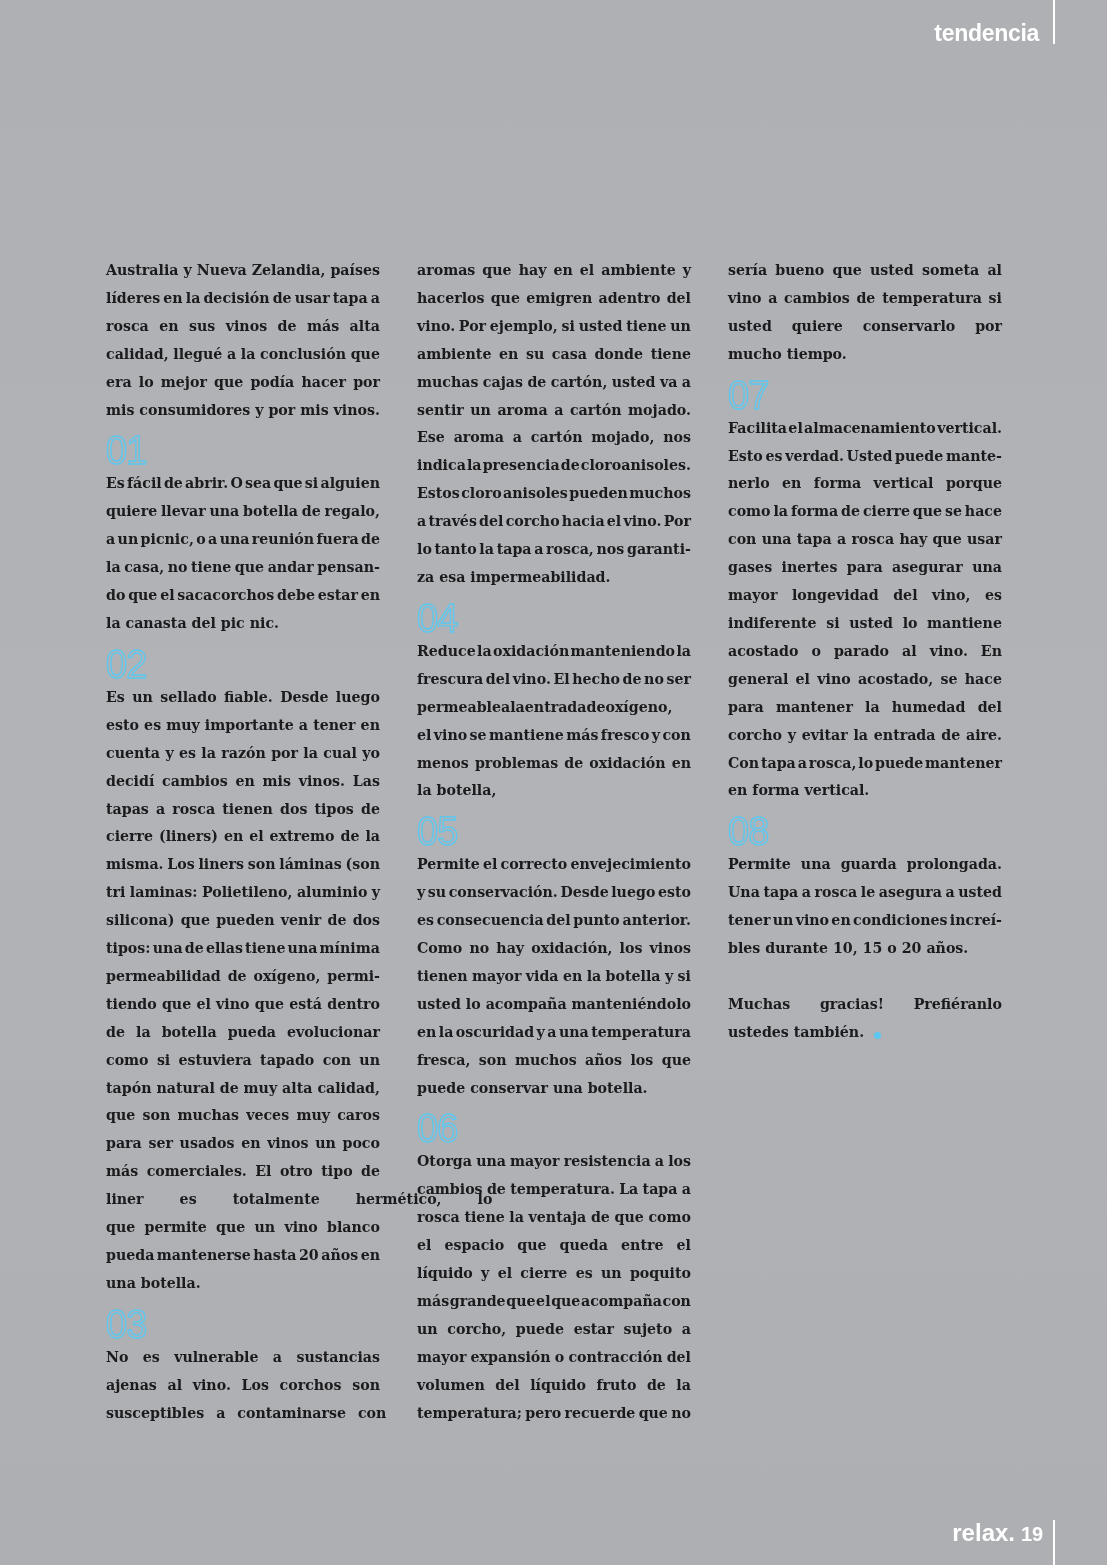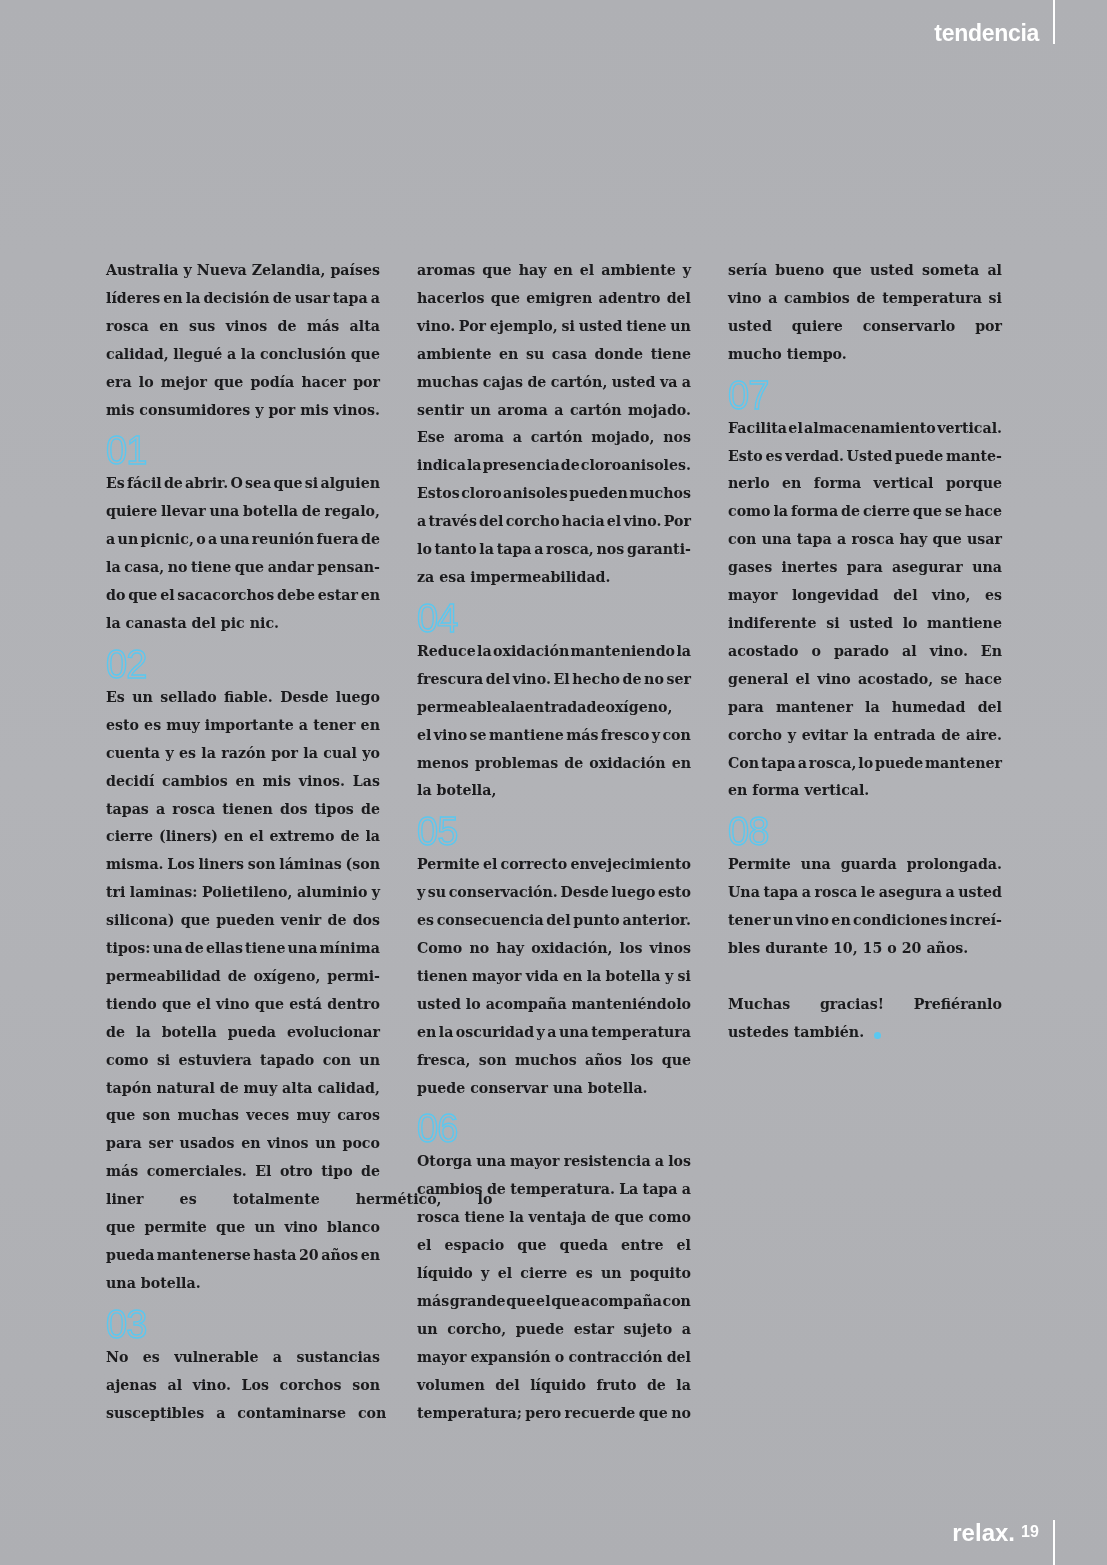--- a/index.html
+++ b/index.html
@@ -18,21 +18,21 @@
     position: absolute; left: 1053px; top: 0; width: 2px; height: 44px; background: #ffffff;
   }
   .footer-brand {
     position: absolute; right: 92px; top: 1519px;
     font-family: "Liberation Sans", sans-serif; font-weight: bold;
     font-size: 24px; color: #ffffff;
   }
   .footer-page {
     position: absolute; left: 1021px; top: 1523px;
     font-family: "Liberation Sans", sans-serif; font-weight: bold;
-    font-size: 16px; color: #ffffff;
+    font-size: 20px; color: #ffffff;
   }
   .footer-rule {
     position: absolute; left: 1053px; top: 1520px; width: 2px; height: 45px; background: #ffffff;
   }
   .column {
     position: absolute; top: 257px; width: 274px;
   }
   .col-1 { left: 106px; }
   .col-2 { left: 417px; }
   .col-3 { left: 728px; }

